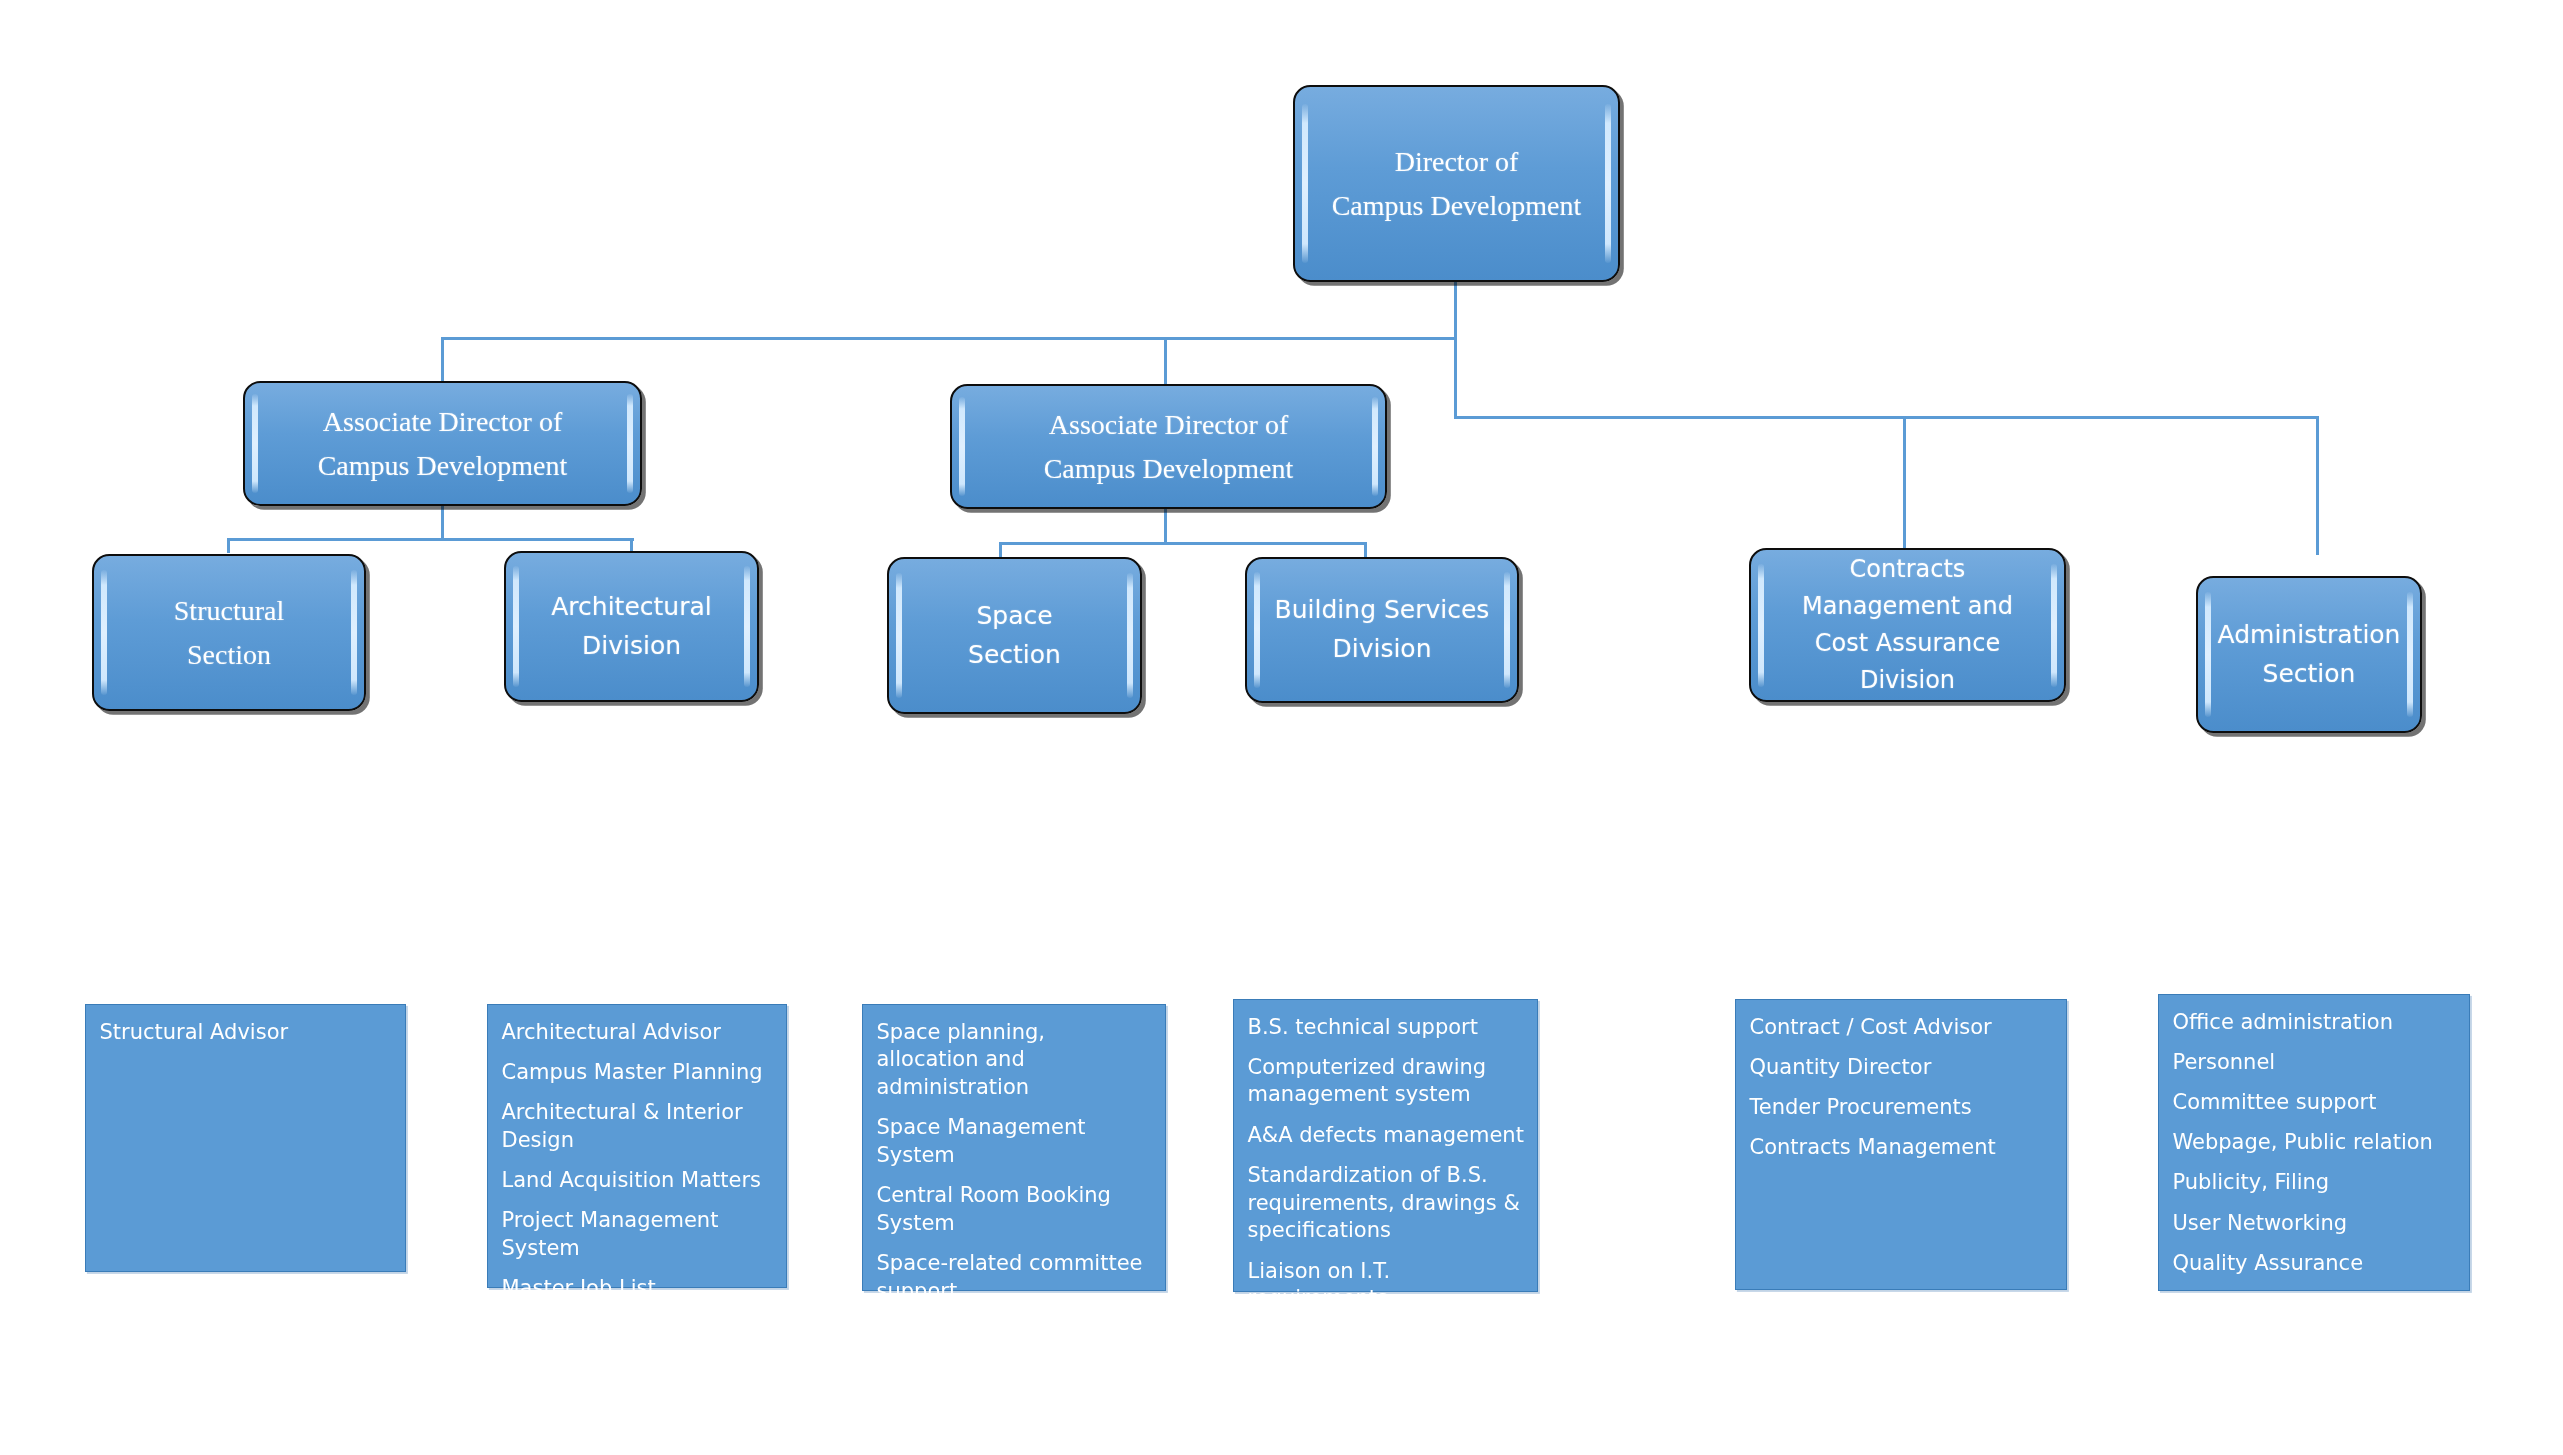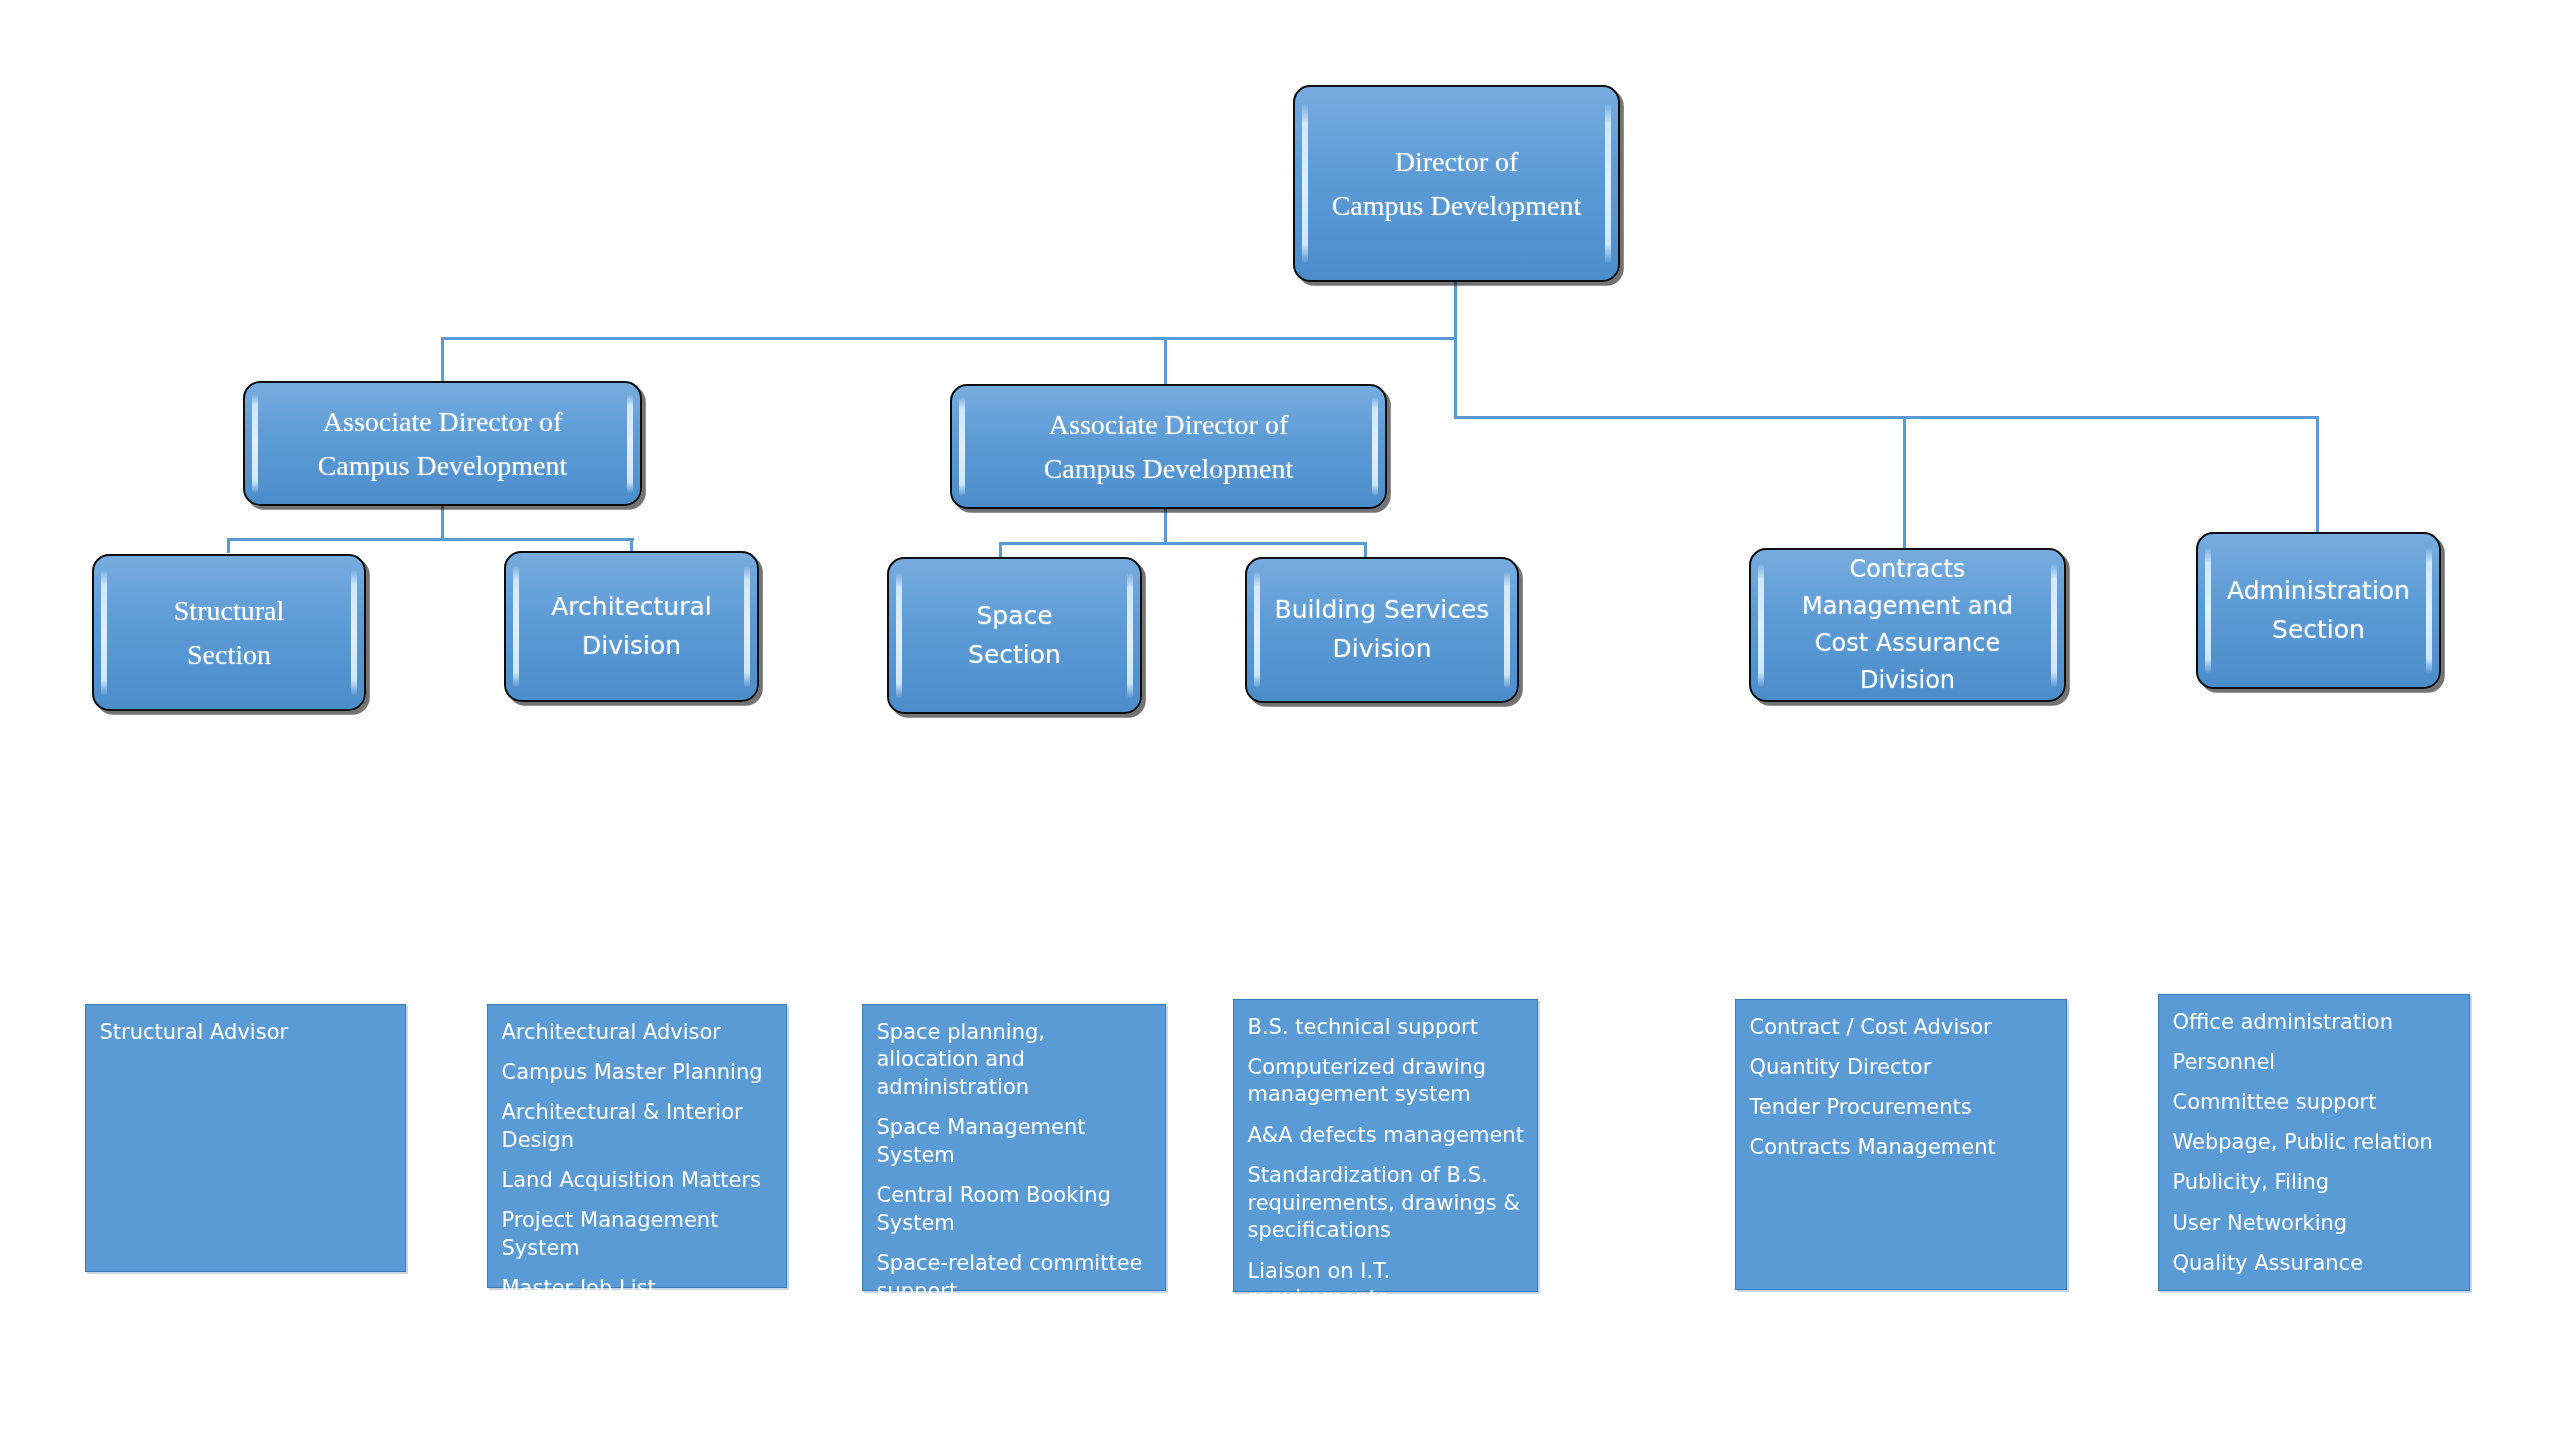--- a/index.html
+++ b/index.html
@@ -185,21 +185,21 @@
 
   <div class="org-box" style="left:1749px; top:548px; width:317px; height:154px;">
     <div class="org-label sans-label small">
       <div>Contracts</div>
       <div>Management and</div>
       <div>Cost Assurance</div>
       <div>Division</div>
     </div>
   </div>
 
-  <div class="org-box" style="left:2196px; top:532px; width:245px; height:157px;">
+  <div class="org-box" style="left:2196px; top:576px; width:226px; height:157px;">
     <div class="org-label sans-label">
       <div>Administration</div>
       <div>Section</div>
     </div>
   </div>
 
   <div class="detail-box" style="left:85px; top:1004px; width:321px; height:268px;">
       <div class="item">Structural Advisor</div>
     </div>
 

